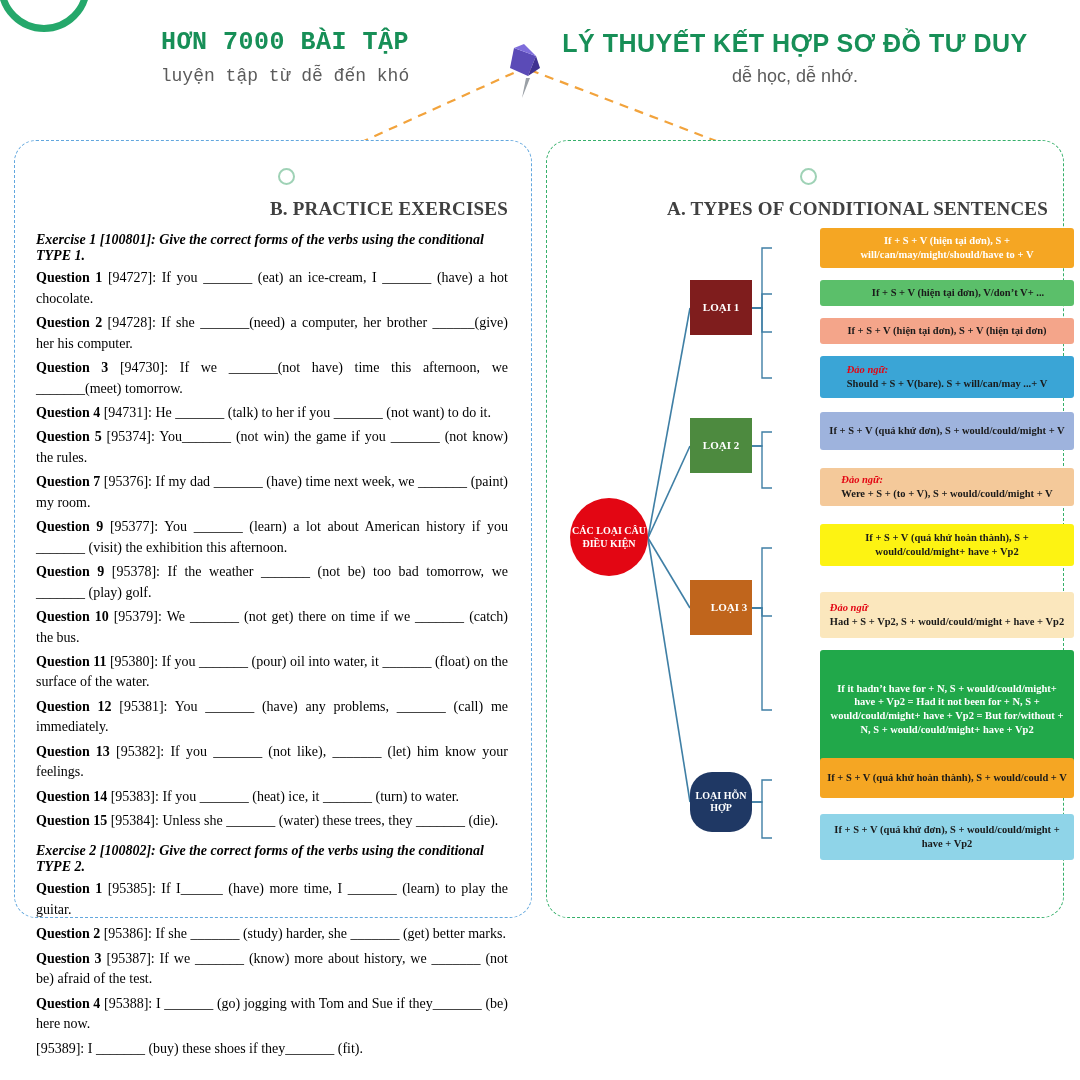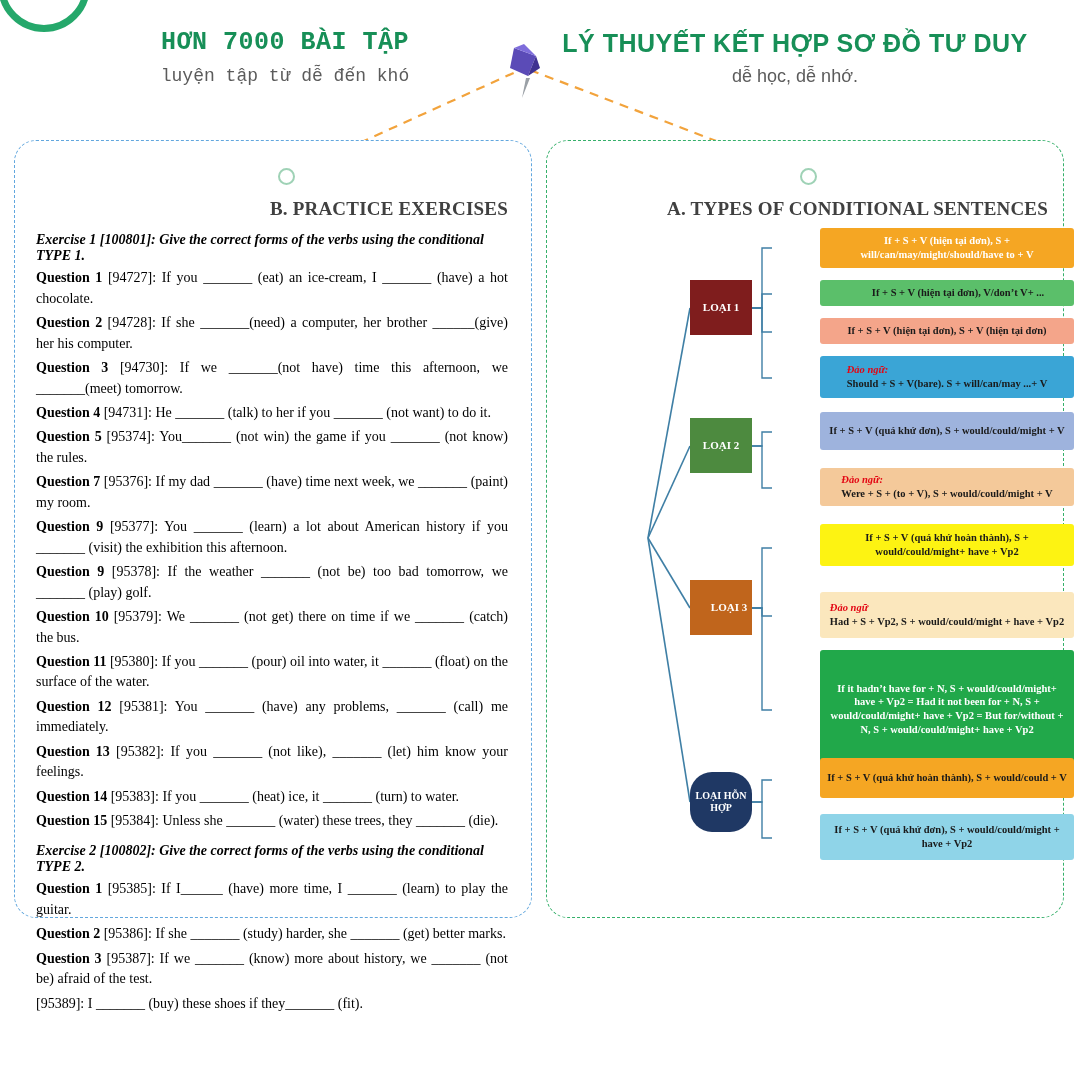--- a/index.html
+++ b/index.html
@@ -128,20 +128,21 @@
       <div class="q"><b>Question 12</b> [95381]: You _______ (have) any problems, _______ (call) me immediately.</div>
       <div class="q"><b>Question 13</b> [95382]: If you _______ (not like), _______ (let) him know your feelings.</div>
       <div class="q"><b>Question 14</b> [95383]: If you _______ (heat) ice, it _______ (turn) to water.</div>
       <div class="q"><b>Question 15</b> [95384]: Unless she _______ (water) these trees, they _______ (die).</div>
     </div>
   <div class="ex-head">Exercise 2 [100802]: Give the correct forms of the verbs using the conditional TYPE 2.</div>
   <div id="ex2-list">
       <div class="q"><b>Question 1</b> [95385]: If I______ (have) more time, I _______ (learn) to play the guitar.</div>
       <div class="q"><b>Question 2</b> [95386]: If she _______ (study) harder, she _______ (get) better marks.</div>
       <div class="q"><b>Question 3</b> [95387]: If we _______ (know) more about history, we _______ (not be) afraid of the test.</div>
+      <div class="q"><b>Question 4</b> [95388]: I _______ (go) jogging with Tom and Sue if they_______ (be) here now.</div>
       <div class="q"> [95389]: I _______ (buy) these shoes if they_______ (fit).</div>
     </div>
 </div>
 
 <div class="right-body">
   <div class="sec-title">A. TYPES OF CONDITIONAL SENTENCES</div>
   <div class="diagram">
     <svg class="lines">
       <path d="M82 318 L124 88" stroke="#3f7fa5" stroke-width="1.6" fill="none"></path>
       <path d="M82 318 L124 226" stroke="#3f7fa5" stroke-width="1.6" fill="none"></path>
@@ -157,20 +158,21 @@
       <path d="M186 226 L196 226 L196 268 L206 268" stroke="#3f7fa5" stroke-width="1.4" fill="none"></path>
 
       <path d="M186 388 L196 388 L196 328 L206 328" stroke="#3f7fa5" stroke-width="1.4" fill="none"></path>
       <path d="M186 388 L196 388 L196 396 L206 396" stroke="#3f7fa5" stroke-width="1.4" fill="none"></path>
       <path d="M186 388 L196 388 L196 490 L206 490" stroke="#3f7fa5" stroke-width="1.4" fill="none"></path>
 
       <path d="M186 582 L196 582 L196 560 L206 560" stroke="#3f7fa5" stroke-width="1.4" fill="none"></path>
       <path d="M186 582 L196 582 L196 618 L206 618" stroke="#3f7fa5" stroke-width="1.4" fill="none"></path>
     </svg>
 
+    <div class="center-node">CÁC LOẠI CÂU ĐIỀU KIỆN</div>
 
     <div class="type-node t1">LOẠI 1</div>
     <div class="type-node t2">LOẠI 2</div>
     <div class="type-node t3">LOẠI 3</div>
     <div class="type-node t4">LOẠI HỖN HỢP</div>
 
     <div id="boxes">
         <div class="node box" style="top: 8px; height: 40px; background: rgb(245, 166, 35); color: rgb(255, 255, 255);">
           <div>
             <div>If + S + V (hiện tại đơn), S + will/can/may/might/should/have to + V</div>

